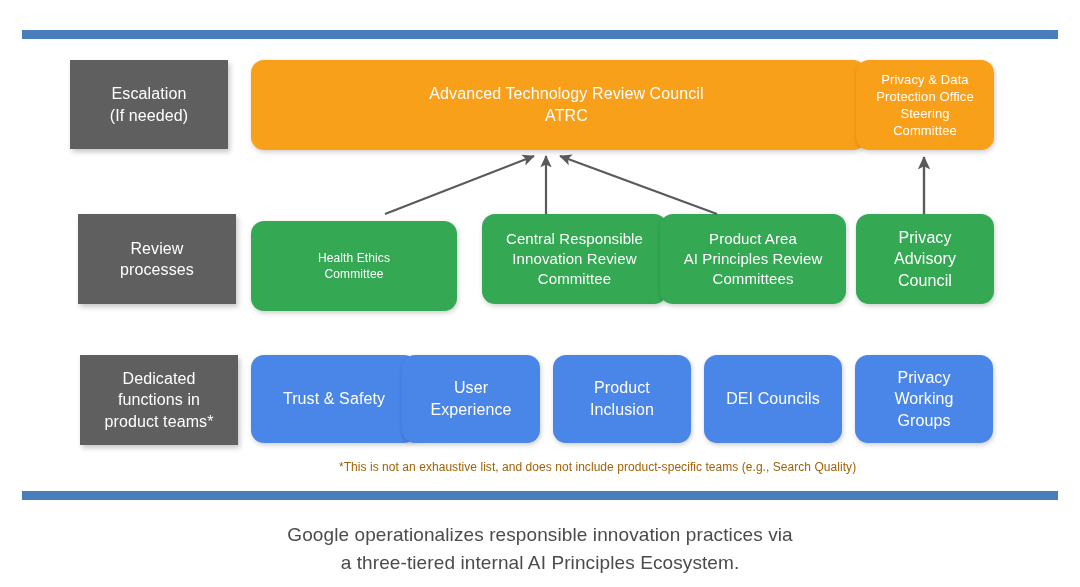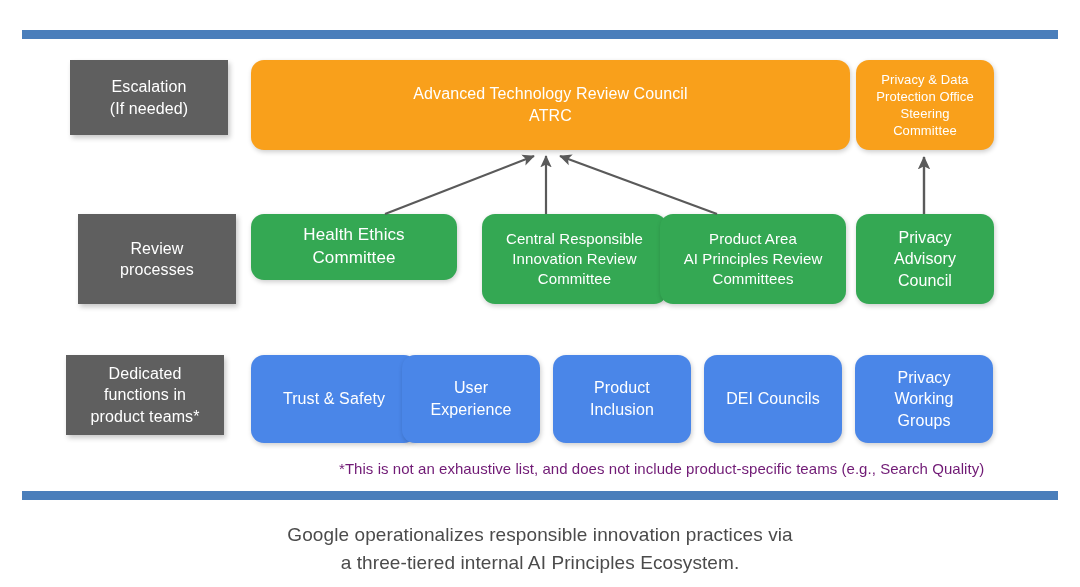--- a/index.html
+++ b/index.html
@@ -71,22 +71,22 @@
     position: absolute;
     left: 0; top: 0;
     width: 1080px;
     height: 587px;
     pointer-events: none;
   }
 
   
   .footnote {
     position: absolute;
-    font-size: 15px;
-    color: #701a75;
+    font-size: 12px;
+    color: #a16207;
     letter-spacing: .05px;
     white-space: nowrap;
   }
   .caption {
     position: absolute;
     left: 0;
     width: 1080px;
     text-align: center;
     font-size: 19px;
     line-height: 1.46;
@@ -95,50 +95,50 @@
     letter-spacing: .1px;
   }
 </style>
 </head>
 <body>
 
 <div id="canvas">
 
   <div class="rule top"></div>
 
-  <div class="tier-label" style="left:70px; top:60px; width:158px; height:75px;">Escalation
+  <div class="tier-label" style="left:70px; top:60px; width:158px; height:89px;">Escalation
 (If needed)</div>
 
-  <div class="node orange" style="left:251px; top:60px; width:599px; height:90px; font-size:16px; line-height:1.35;">Advanced Technology Review Council
+  <div class="node orange" style="left:251px; top:60px; width:599px; height:90px; font-size:16px; line-height:1.35;padding-left:16px;">Advanced Technology Review Council
 ATRC</div>
 
   <div class="node orange" style="left:856px; top:60px; width:138px; height:90px; font-size:13px; line-height:1.32;">Privacy &amp; Data
 Protection Office
 Steering
 Committee</div>
 
   <div class="tier-label" style="left:70px; top:214px; width:158px; height:90px;margin-left:8px;">Review
 processes</div>
 
-  <div class="node green" style="left:251px; top:214px; width:206px; height:66px; font-size:17px; line-height:1.35;">Health  Ethics
+  <div class="node green" style="left:251px; top:221px; width:206px; height:90px; font-size:12px; line-height:1.35;">Health  Ethics
 Committee</div>
 
   <div class="node green" style="left:466px; top:214px; width:185px; height:90px; font-size:15px; line-height:1.35;margin-left:16px;">Central Responsible
 Innovation Review
 Committee</div>
 
   <div class="node green" style="left:660px; top:214px; width:186px; height:90px; font-size:15px; line-height:1.35;">Product Area
 AI Principles Review
 Committees</div>
 
   <div class="node green" style="left:856px; top:214px; width:138px; height:90px; font-size:16px; line-height:1.35;">Privacy
 Advisory
 Council</div>
 
-  <div class="tier-label" style="left:66px; top:355px; width:158px; height:80px;">Dedicated
+  <div class="tier-label" style="left:80px; top:355px; width:158px; height:90px;">Dedicated
 functions in
 product teams*</div>
 
   <div class="node blue" style="left:251px; top:355px; width:166px; height:88px; font-size:16px; line-height:1.35;">Trust &amp; Safety</div>
 
   <div class="node blue" style="left:402px; top:355px; width:138px; height:88px; font-size:16px; line-height:1.35;">User
 Experience</div>
 
   <div class="node blue" style="left:704px; top:355px; width:138px; height:88px; font-size:16px; line-height:1.35;">DEI Councils</div>
 

